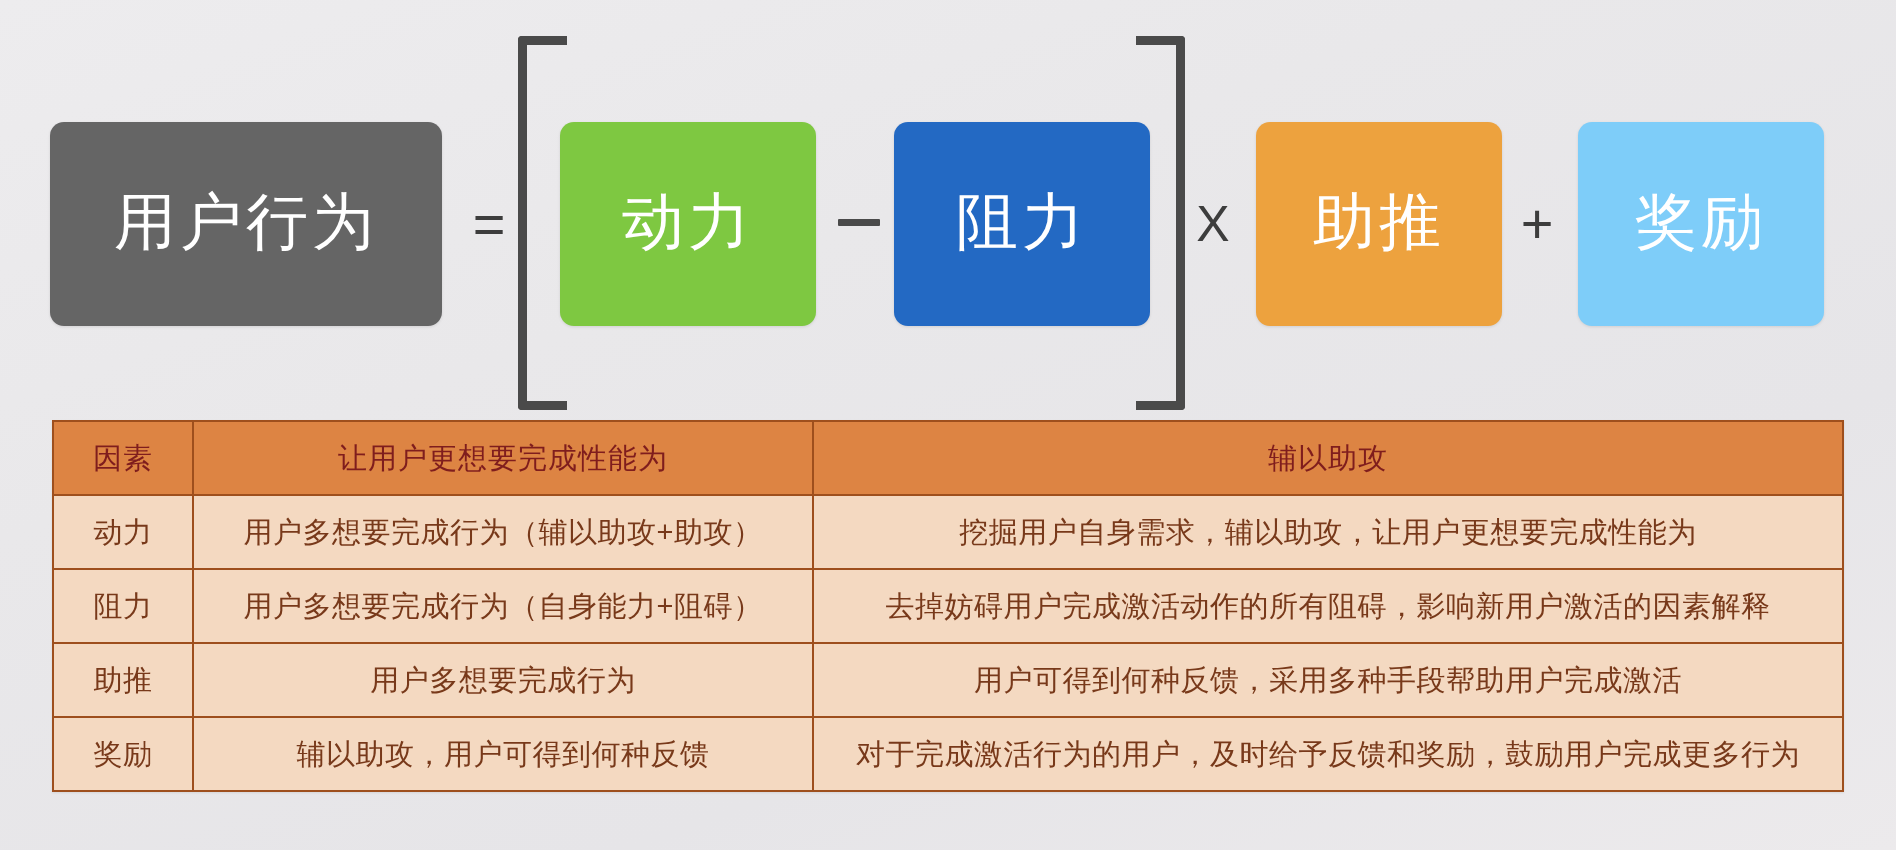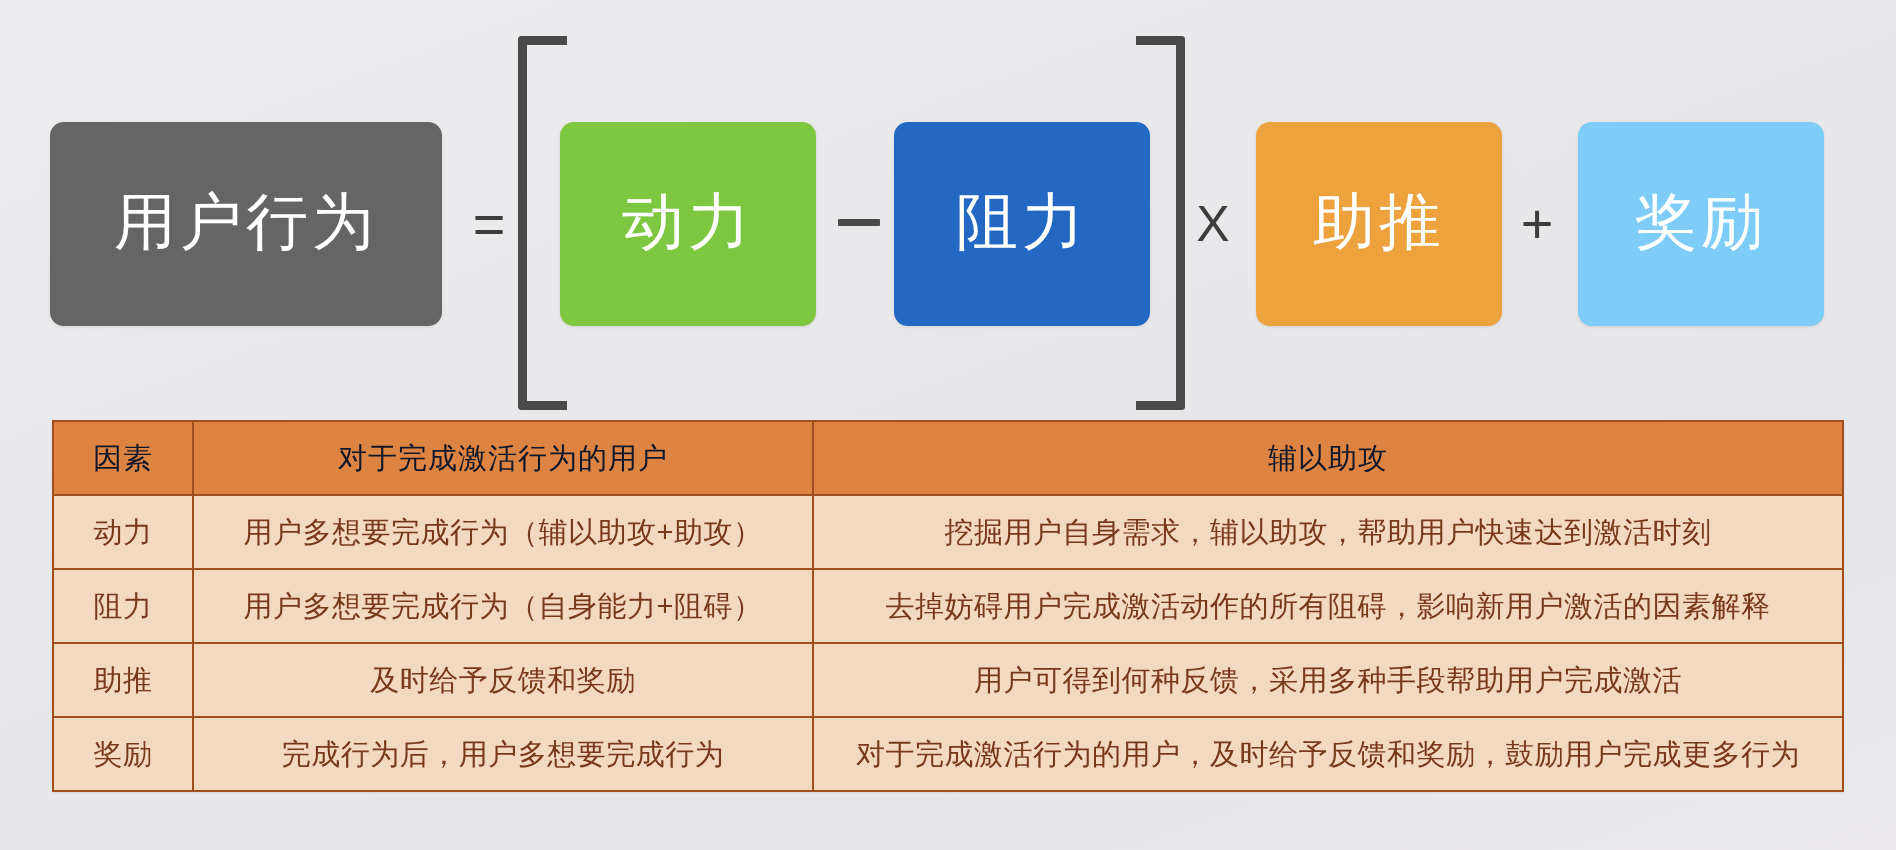--- a/index.html
+++ b/index.html
@@ -105,21 +105,21 @@
     border: 2px solid #9e4f1d;
     text-align: center;
     vertical-align: middle;
     font-size: 29px;
     font-weight: 400;
     padding: 0 10px;
     line-height: 1.2;
   }
   #matrix-table thead th {
     background: #dd8443;
-    color: #0f172a;
+    color: #7f1d1d;
     height: 72px;
     letter-spacing: 1px;
   }
   #matrix-table tbody td {
     background: #f4d9c1;
     color: #78391a;
     height: 72px;
     letter-spacing: 0.5px;
   }
 </style>
@@ -166,41 +166,41 @@
 
   <table id="matrix-table">
     <colgroup>
       <col class="c-factor">
       <col class="c-explain">
       <col class="c-strategy">
     </colgroup>
     <thead>
       <tr>
         <th>因素</th>
-        <th>对于完成激活行为的用户</th>
+        <th>让用户更想要完成性能为</th>
         <th>辅以助攻</th>
       </tr>
     </thead>
     <tbody>
       <tr>
         <td>动力</td>
         <td>用户多想要完成行为（辅以助攻+助攻）</td>
-        <td>挖掘用户自身需求，辅以助攻，帮助用户快速达到激活时刻</td>
+        <td>挖掘用户自身需求，辅以助攻，让用户更想要完成性能为</td>
       </tr>
       <tr>
         <td>阻力</td>
         <td>用户多想要完成行为（自身能力+阻碍）</td>
         <td>去掉妨碍用户完成激活动作的所有阻碍，影响新用户激活的因素解释</td>
       </tr>
       <tr>
         <td>助推</td>
-        <td>及时给予反馈和奖励</td>
+        <td>用户多想要完成行为</td>
         <td>用户可得到何种反馈，采用多种手段帮助用户完成激活</td>
       </tr>
       <tr>
         <td>奖励</td>
-        <td>完成行为后，用户多想要完成行为</td>
+        <td>辅以助攻，用户可得到何种反馈</td>
         <td>对于完成激活行为的用户，及时给予反馈和奖励，鼓励用户完成更多行为</td>
       </tr>
     </tbody>
   </table>
 
 </div>
 
 </body></html>

